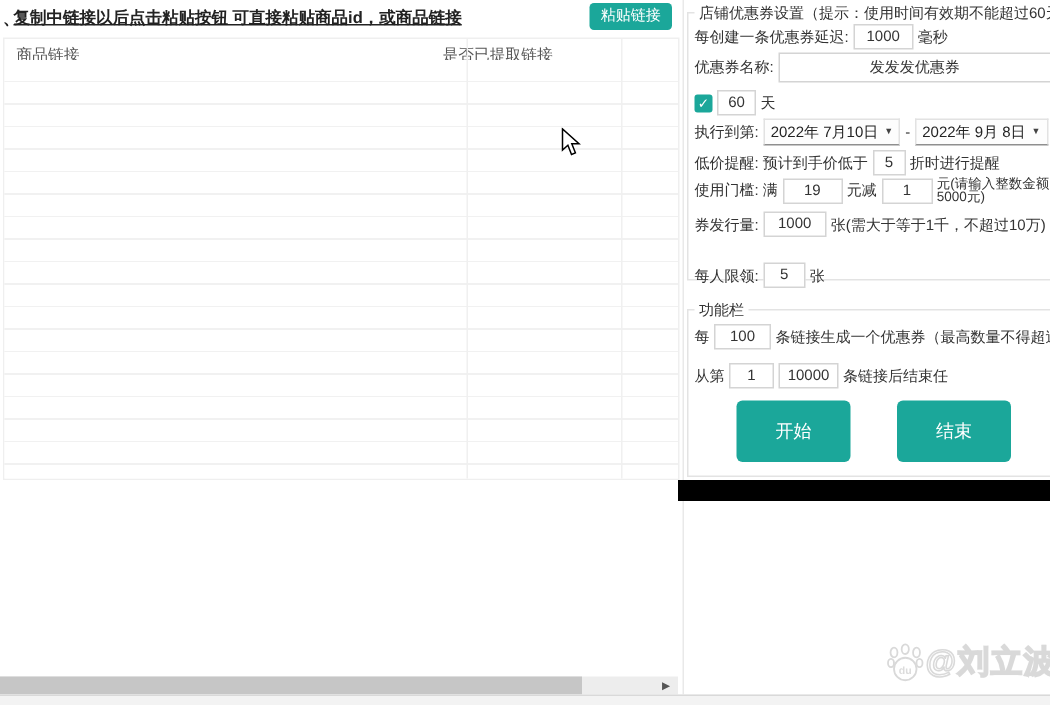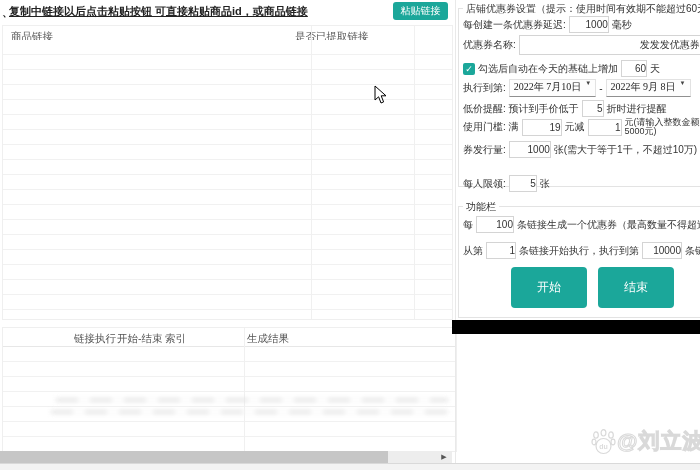--- a/index.html
+++ b/index.html
@@ -32,27 +32,27 @@
   .harrow{position:absolute;left:436px;top:0;width:16px;height:12px;font-size:7px;color:#555;
     display:flex;align-items:center;justify-content:center;}
   .panel-divider{position:absolute;left:455px;top:0;width:1px;height:463px;background:#e9e9e9;}
   .bottom-strip{position:absolute;left:0;top:463px;width:700px;height:7px;background:#f3f3f3;border-top:1px solid #d9d9d9;}
   
   .group{position:absolute;border:1px solid #e3e3e3;background:#fff;}
   .group-1{left:458px;top:8px;width:252px;height:177px;}
   .group-2{left:458px;top:206px;width:252px;height:110px;}
   .legend{position:absolute;top:-7px;left:4px;background:#fff;padding:0 3px;font-size:10px;color:#333;white-space:nowrap;}
   .frow{position:absolute;display:flex;align-items:center;gap:3px;font-size:10px;color:#333;white-space:nowrap;left:4px;}
-  .ibox{height:15px;border:1px solid #d4d4d4;background:#fff;text-align:right;font-size:10px;color:#333;
+  .ibox{height:15px;border:1px solid #d4d4d4;background:#fff;text-align:center;font-size:10px;color:#333;
     padding:0;font-family:inherit;}
   .ibox-lg{height:18px;}
   .cb{width:12px;height:12px;background:#1ba79a;border-radius:2px;color:#fff;font-size:9px;line-height:12px;
     text-align:center;flex:0 0 auto;}
-  .select{display:inline-flex;align-items:flex-start;gap:4px;height:16px;padding:0 4px;border:1px solid #e2e2e2;
-    border-bottom:1px solid #8f8f8f;background:#fdfdfd;font-size:10px;color:#222;font-family:Liberation Serif, serif;}
+  .select{display:inline-flex;align-items:center;gap:4px;height:16px;padding:0 4px;border:1px solid #e2e2e2;
+    border-bottom:1px solid #8f8f8f;background:#fdfdfd;font-size:10px;color:#222;}
   .select .arr{font-size:6px;color:#444;}
   .note2{font-size:9px;line-height:9px;color:#333;}
   .teal-btn{position:absolute;width:76px;height:41px;background:#1ba79a;color:#fff;border:none;border-radius:4px;
     font-size:12px;cursor:pointer;font-family:inherit;}
   .black-bar{position:absolute;left:452px;top:320px;width:248px;height:14px;background:#000;}
   
   .watermark{position:absolute;left:591px;top:427px;display:flex;align-items:center;gap:1px;}
   .wm-text{font-size:21px;font-weight:bold;color:#fff;letter-spacing:1px;
     -webkit-text-stroke:1px #d9d9d9;text-shadow:0 0 1px #e0e0e0;white-space:nowrap;}
   
@@ -70,30 +70,20 @@
   </div>
 
   <div class="tbl tbl-top">
     <span class="th" style="left:8px">商品链接</span>
     <span class="th" style="left:292px">是否已提取链接</span>
     <div class="tbl-body"></div>
     <div class="vline" style="left:308px"></div>
     <div class="vline" style="left:411px"></div>
   </div>
 
-  <div class="tbl tbl-bottom">
-    <span class="th" style="left:71px">链接执行</span>
-    <span class="th" style="left:114px">开始-结束</span>
-    <span class="th" style="left:162px">索引</span>
-    <span class="th" style="left:244px">生成结果</span>
-    <div class="tbl-body"></div>
-    <div class="vline" style="left:241px"></div>
-    <div class="smudge" style="left:53px;top:70px;width:392px"></div>
-    <div class="smudge" style="left:48px;top:82px;width:398px"></div>
-  </div>
 
   <div class="hscroll">
     <div class="hthumb"></div>
     <div class="harrow">▶</div>
   </div>
 
   <div class="panel-divider"></div>
   <div class="bottom-strip"></div>
 
   <div class="group group-1">
@@ -105,21 +95,20 @@
       <span>毫秒</span>
     </div>
 
     <div class="frow" style="top:26px">
       <span>优惠券名称:</span>
       <input class="ibox ibox-lg" style="width: 180px;" value="发发发优惠券">
     </div>
 
     <div class="frow" style="top:51px">
       <span class="cb">✓</span>
-      <span>勾选后自动在今天的基础上增加</span>
       <input class="ibox" style="width: 24px;" value="60">
       <span>天</span>
     </div>
 
     <div class="frow" style="top:70px">
       <span>执行到第:</span>
       <span class="select">
         <span>2022年 7月10日</span>
         <span class="arr">▼</span>
       </span>
@@ -162,26 +151,25 @@
 
     <div class="frow" style="top:9px">
       <span>每</span>
       <input class="ibox" style="width: 36px;" value="100">
       <span>条链接生成一个优惠券（最高数量不得超过100）</span>
     </div>
 
     <div class="frow" style="top:35px">
       <span>从第</span>
       <input class="ibox" style="width: 28px;" value="1">
-      <span>条链接开始执行，执行到第</span>
       <input class="ibox" style="width: 38px;" value="10000">
       <span>条链接后结束任</span>
     </div>
 
-    <button class="teal-btn" style="left:52px;top:60px">开始</button>
+    <button class="teal-btn" style="left:32px;top:60px">开始</button>
     <button class="teal-btn" style="left:139px;top:60px">结束</button>
   </div>
 
   <div class="black-bar"></div>
 
   <div class="watermark">
     <svg width="25" height="27" viewBox="0 0 25 27">
       <g fill="#ffffff" stroke="#d9d9d9" stroke-width="1.2">
         <ellipse cx="5" cy="7" rx="2.3" ry="3.2"></ellipse>
         <ellipse cx="12.5" cy="4.8" rx="2.4" ry="3.2"></ellipse>

